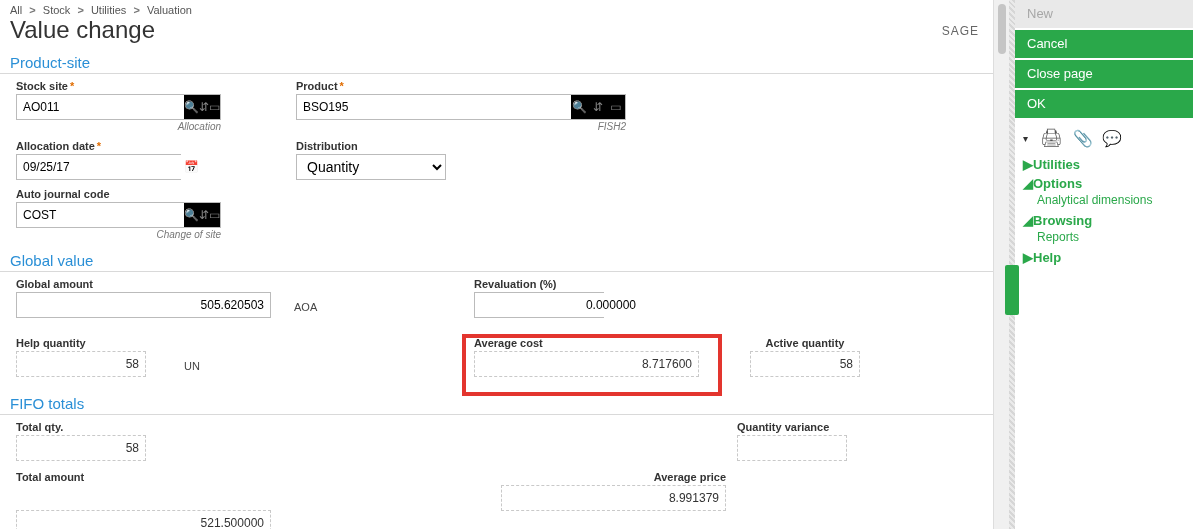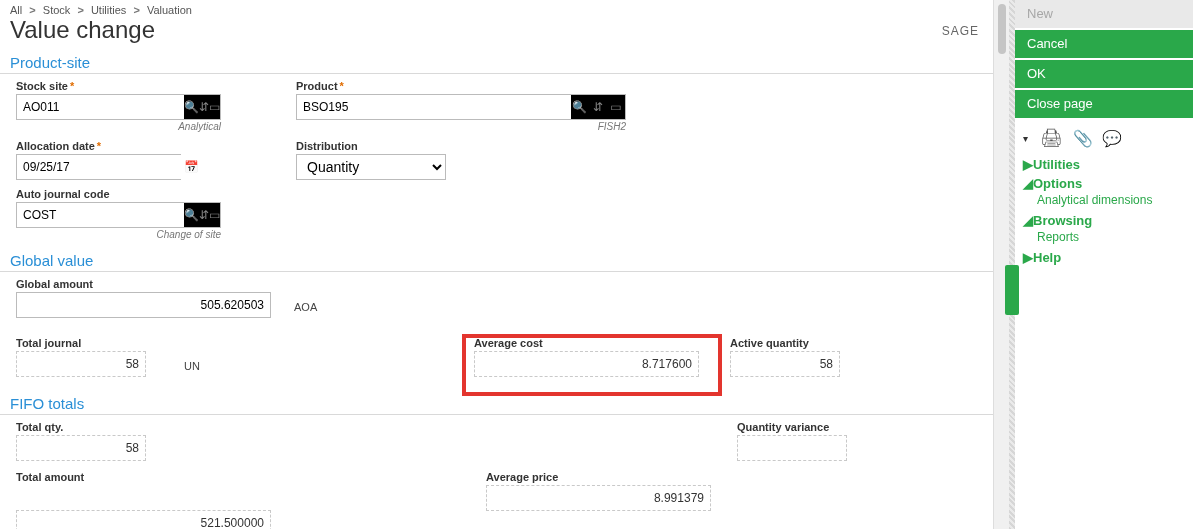--- a/index.html
+++ b/index.html
@@ -89,21 +89,21 @@
     <div class="form-area">
       <div class="row">
         <div class="field" style="width:220px;">
           <span class="field-label"><span>Stock site</span><span class="req">*</span></span>
           <div class="input-wrap w190">
             <input value="AO011" style="">
             <span class="ico">🔍</span>
             <span class="ico">⇵</span>
             <span class="ico">▭</span>
           </div>
-          <div class="helper" style="width:205px;">Analytical</div>
+          <div class="helper" style="width:205px;">Allocation</div>
         </div>
         <div class="field" style="width:340px;">
           <span class="field-label"><span>Product</span><span class="req">*</span></span>
           <div class="input-wrap w330">
             <input value="BSO195" style="">
             <span class="ico">🔍</span>
             <span class="ico">⇵</span>
             <span class="ico">▭</span>
           </div>
           <div class="helper" style="width:330px;">FISH2</div>
@@ -143,33 +143,39 @@
     <div class="section-title">Global value</div>
     <div class="form-area">
       <div class="gv-row" style="margin-bottom:19px;">
         <div class="gv-col" style="width:260px;">
           <span class="lab">Global amount</span>
           <div class="input-wrap" style="width:255px;">
             <input style="text-align: right;" value="505.620503">
           </div>
         </div>
         <span class="inline-unit" style="width:180px; margin-top:18px;">AOA</span>
+        <div class="gv-col" style="width:150px;">
+          <span class="lab">Revaluation (%)</span>
+          <div class="input-wrap" style="width:130px;">
+            <input style="text-align: right;" value="0.000000">
+          </div>
+        </div>
       </div>
 
       <div class="gv-row">
         <div class="gv-col" style="width:150px;">
-          <span class="lab">Total journal</span>
+          <span class="lab">Help quantity</span>
           <div class="readonly-box w135">58</div>
         </div>
         <span class="inline-unit" style="width:290px; margin-top:18px;">UN</span>
         <div class="gv-col" style="width:240px;">
           <span class="lab">Average cost</span>
           <div class="readonly-box" style="width:225px;">8.717600</div>
         </div>
-        <div class="gv-col" style="width:150px; margin-left:16px;">
+        <div class="gv-col" style="width:150px; margin-left:16px;align-items:center;">
           <span class="lab">Active quantity</span>
           <div class="readonly-box" style="width:110px;">58</div>
         </div>
       </div>
     </div>
 
     <div class="section-title" style="margin-top:14px;">FIFO totals</div>
     <div class="form-area">
       <div class="gv-row" style="margin-bottom:10px;justify-content:space-between;">
         <div class="gv-col" style="width:470px;">
@@ -179,43 +185,43 @@
         <div class="gv-col" style="width:240px;">
           <span class="lab">Quantity variance</span>
           <div class="readonly-box" style="width:110px;"></div>
         </div>
       </div>
       <div class="gv-row">
         <div class="gv-col" style="width:470px;gap:25px;">
           <span class="lab">Total amount</span>
           <div class="readonly-box w270">521.500000</div>
         </div>
-        <div class="gv-col" style="width:240px;">
+        <div class="gv-col" style="width:240px;align-items:flex-end;">
           <span class="lab">Average price</span>
           <div class="readonly-box" style="width:225px;">8.991379</div>
         </div>
       </div>
     </div>
 
     <div class="highlight-box" style="left:462px; top:334px; width:260px; height:62px;"></div>
   </div>
 
   <div class="scroll-gutter">
     <div class="thumb"></div>
   </div>
 
   <div class="divider-col">
     <div class="handle"></div>
   </div>
 
   <div class="side-col">
     <button class="side-btn new">New</button>
     <button class="side-btn green">Cancel</button>
+    <button class="side-btn green">Close page</button>
     <button class="side-btn green">OK</button>
-    <button class="side-btn green">Close page</button>
 
     <div class="side-icons">
       <span class="tri">▾</span>
       <span style="font-size:18px;cursor:pointer;">🖨</span>
       <span style="font-size:16px;cursor:pointer;color:#999;">📎</span>
       <span style="font-size:16px;cursor:pointer;color:#999;">💬</span>
     </div>
 
     <div class="side-group">
       <div class="grp-title"><span class="arr">▶</span><span>Utilities</span></div>

